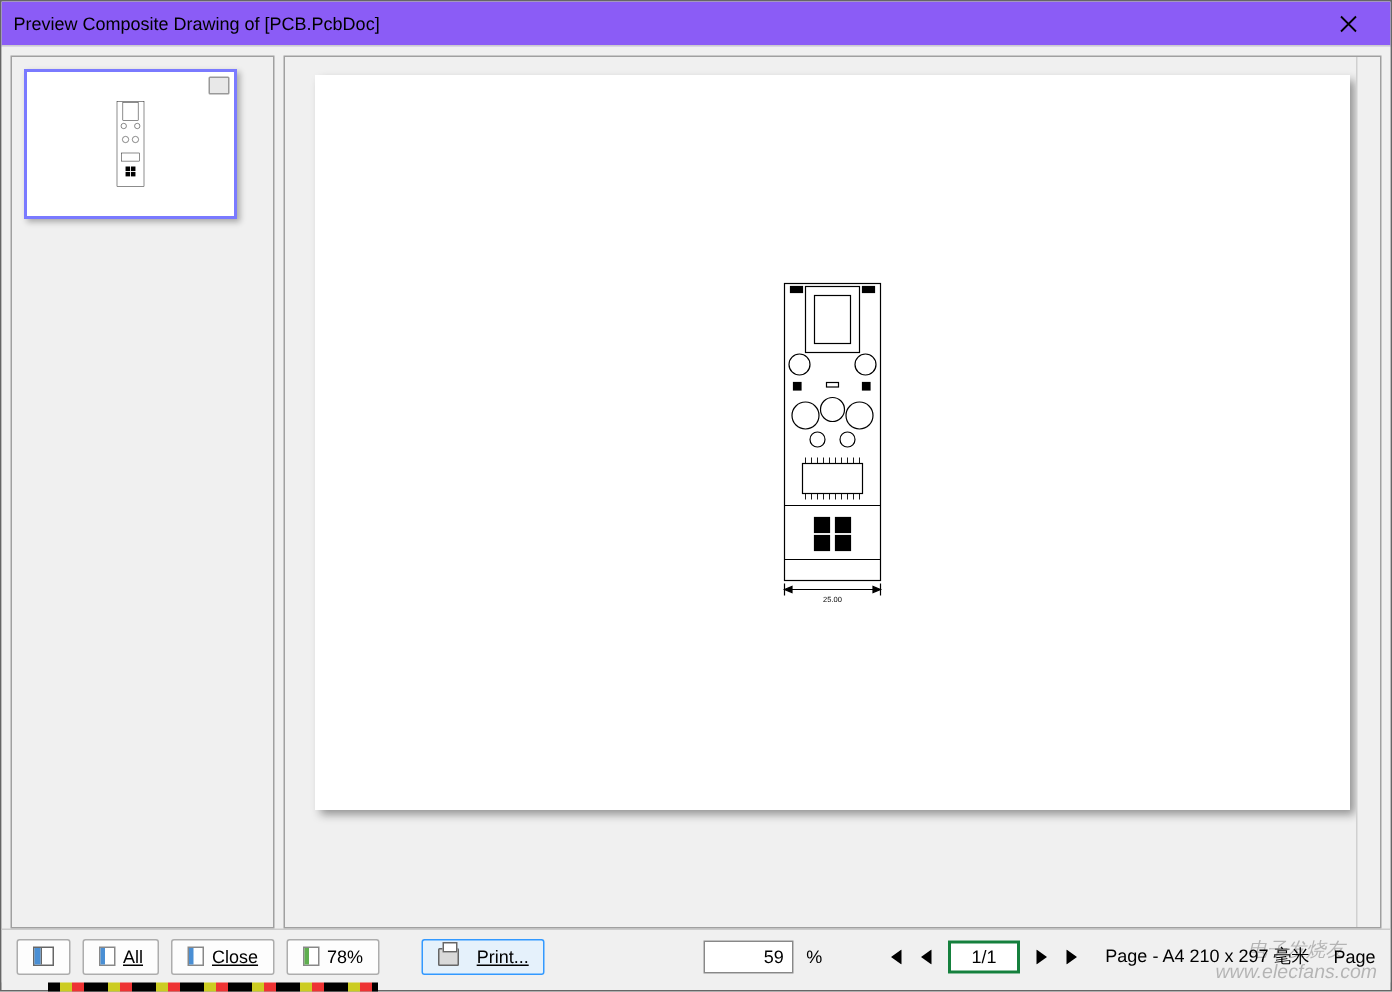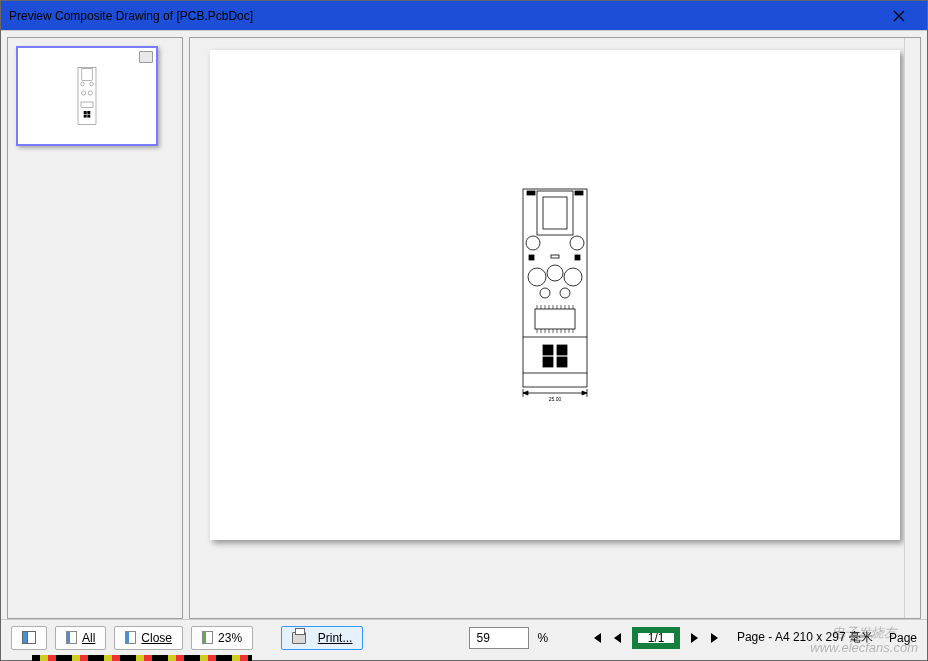--- a/index.html
+++ b/index.html
@@ -7,21 +7,21 @@
       font-family: "Segoe UI", Tahoma, sans-serif;
       font-size: 12px;
       background: #f0f0f0;
       width: 928px;
       height: 661px;
       overflow: hidden;
       border: 1px solid #666;
     }
     .titlebar {
       height: 30px;
-      background: #1d4ed8;
+      background: #8b5cf6;
       border-bottom: 1px solid #ccc;
       display: flex;
       align-items: center;
       padding: 0 8px;
       justify-content: space-between;
     }
     .titlebar .title { font-size: 12px; color: #000; }
     .titlebar .close {
       width: 40px; height: 28px; display:flex; align-items:center; justify-content:center;
       cursor:pointer;
@@ -120,26 +120,26 @@
     .icon-two-pane {
       width:14px;height:13px;background:#fff;border:1px solid #666;position:relative;
     }
     .icon-two-pane::before{content:"";position:absolute;left:4px;top:0;bottom:0;width:1px;background:#666;}
     .icon-two-pane::after{content:"";position:absolute;left:0;top:0;bottom:0;width:4px;background:#4a8fd4;}
     .zoom-input {
       width: 60px; height: 22px;
       border: 1px solid #888;
       background:#fff;
       padding: 0 6px;
-      text-align: left;
+      text-align: right;
       font-size:12px;
     }
     .page-input {
       width: 48px; height: 22px;
-      border: 6px solid #15803d;
+      border: 2px solid #15803d;
       background:#fff;
       padding: 0 4px;
       text-align: center;
       font-size:12px;
     }
     .nav-btn {
       width: 16px; height:18px; display:inline-flex; align-items:center; justify-content:center;
       cursor:pointer; color:#000; font-size:10px;
     }
     .spacer { flex: 0 0 auto; width: 90px; }
@@ -268,21 +268,21 @@
   <div class="btn">
     <span class="btn-icon icon-page-blue"></span>
     <span><span class="u">All</span></span>
   </div>
   <div class="btn">
     <span class="btn-icon icon-page-blue"></span>
     <span><span class="u">Close</span></span>
   </div>
   <div class="btn">
     <span class="btn-icon icon-page-blue icon-page-green"></span>
-    <span>23%</span>
+    <span>78%</span>
   </div>
   <div style="width:14px"></div>
   <div class="btn active">
     <span class="btn-icon icon-printer"></span>
     <span><span class="u">Print...</span></span>
   </div>
   <div class="spacer"></div>
   <input class="zoom-input" value="59" style="">
   <span>%</span>
   <div style="width:30px"></div>

